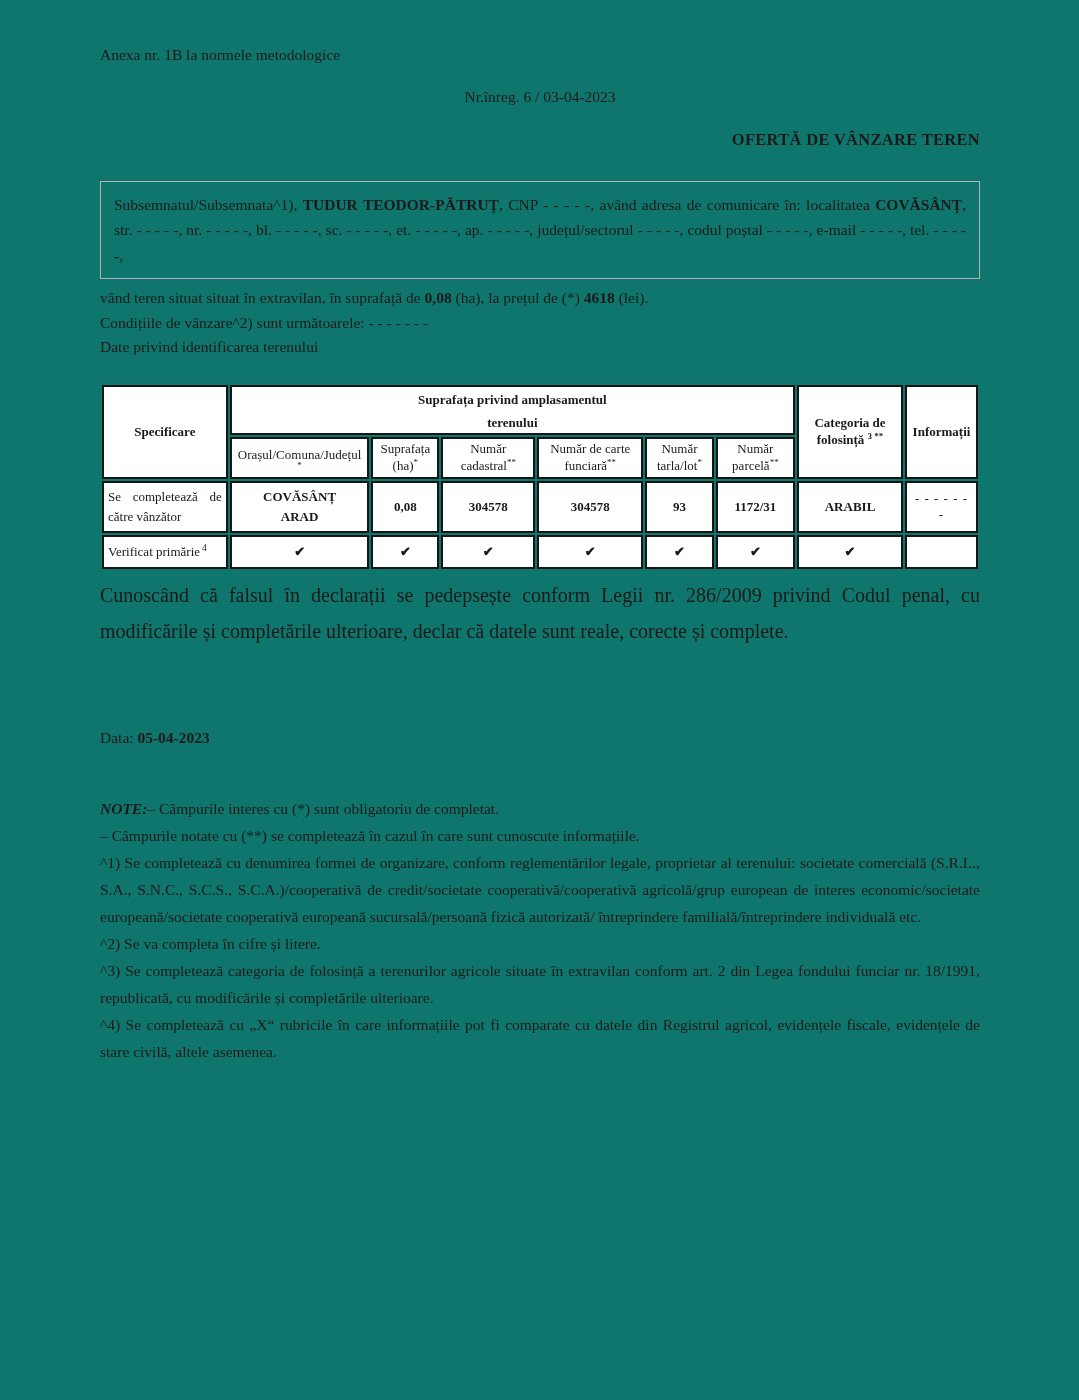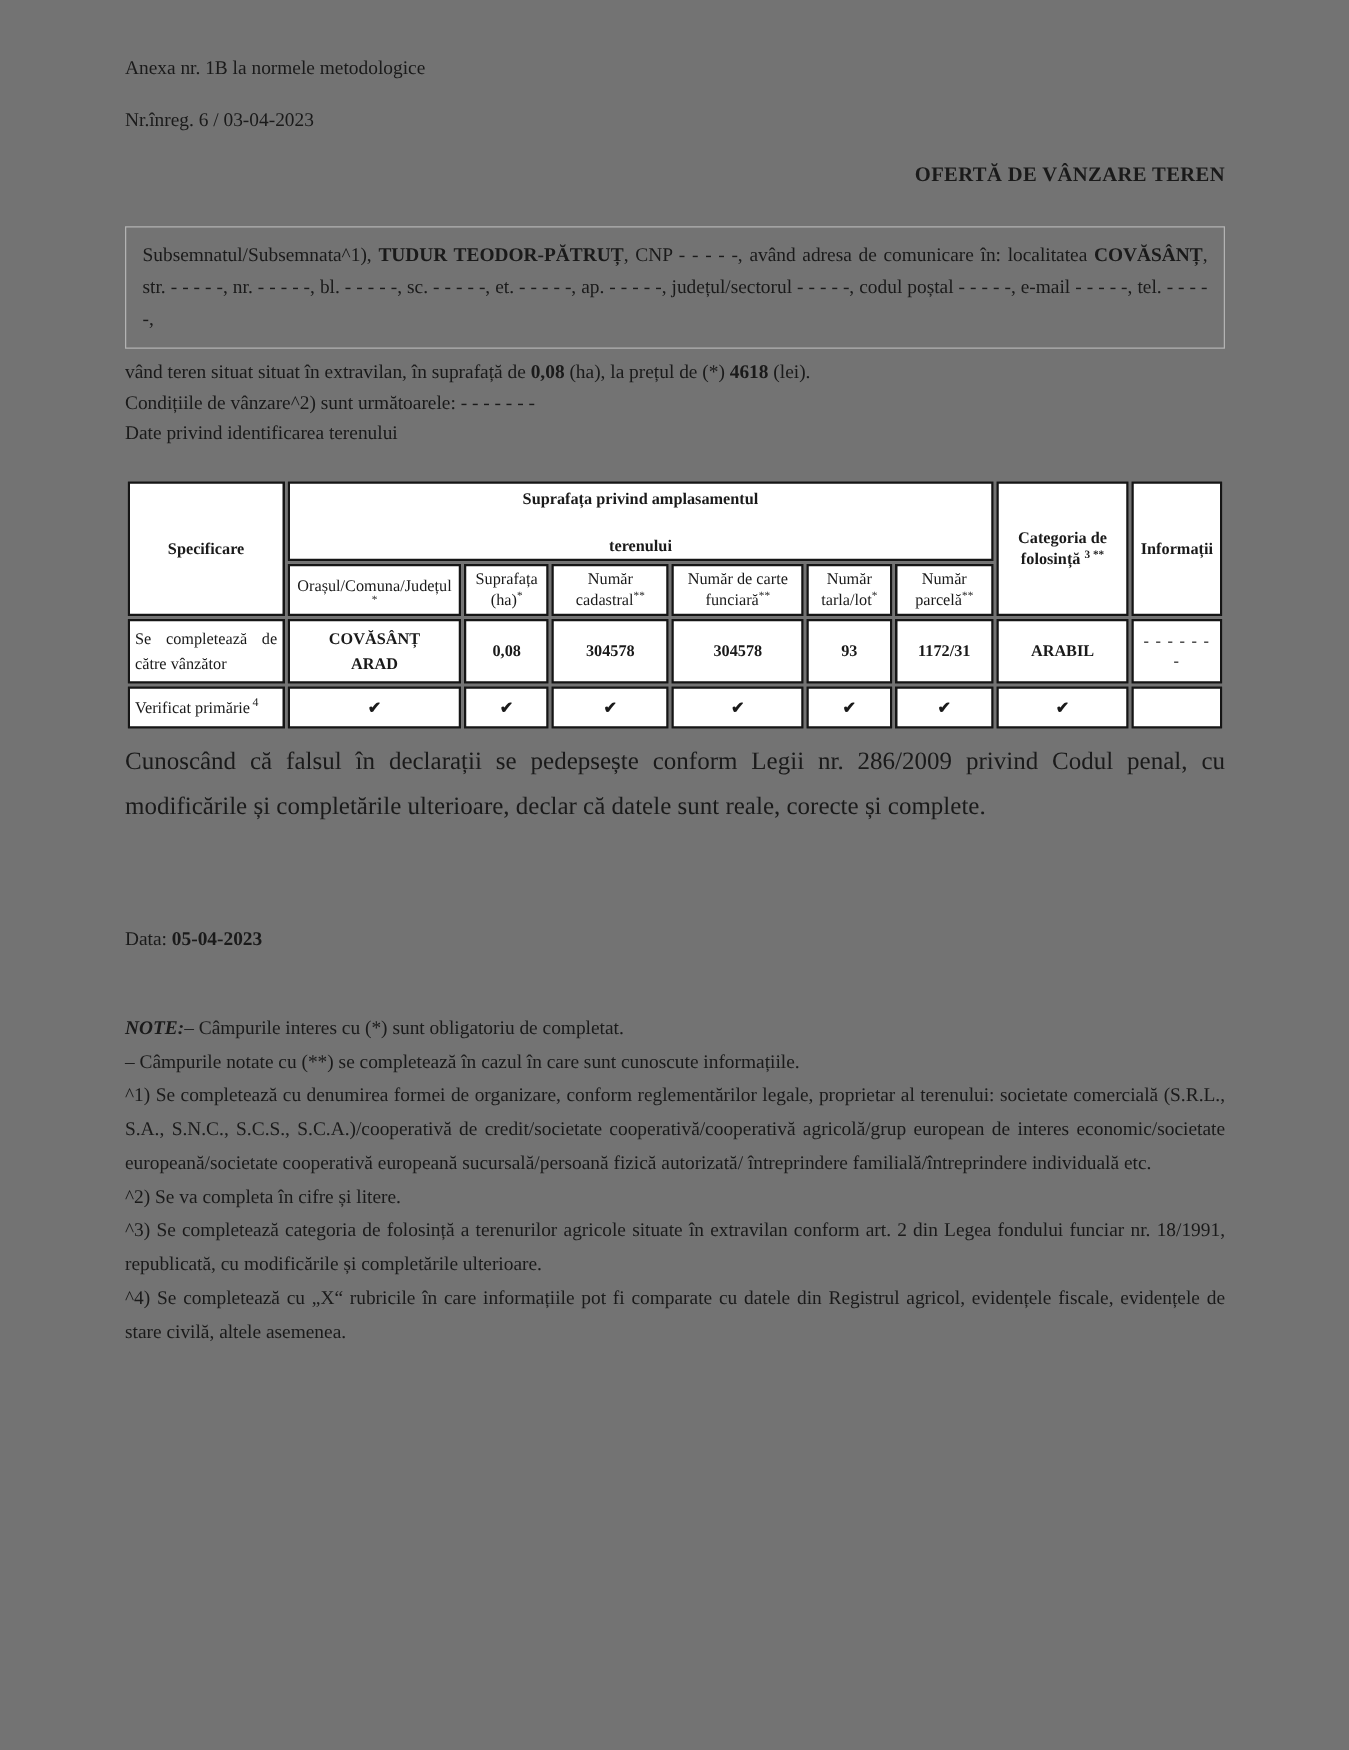--- a/index.html
+++ b/index.html
@@ -13,28 +13,28 @@
     position: relative;
     font-family: "Liberation Serif", "DejaVu Serif", serif;
     color: #1a1a1a;
     overflow: hidden;
   }
   .page {
     position: absolute;
     inset: 0;
     padding: 46px 99px 16px 100px;
     box-sizing: border-box;
-    background: #737373;
+    background: #0f766e;
   }
   .annex {
     font-size: 15.5px;
   }
   .regnum {
     margin-top: 24px;
-    text-align: left;
+    text-align: center;
     font-size: 15.5px;
   }
   .title {
     margin: 24px 0 0 0;
     text-align: right;
     font-size: 16.5px;
     font-weight: bold;
     letter-spacing: 0.3px;
   }
   .intro-box {
@@ -73,21 +73,21 @@
   .c-loc    { width: 140px; }
   .c-area   { width: 68px; }
   .c-cad    { width: 95px; }
   .c-book   { width: 107px; }
   .c-tarla  { width: 69px; }
   .c-parcel { width: 80px; }
   .c-cat    { width: 107px; }
   .c-obs    { width: 73px; }
   .group-head { height: 50px; vertical-align: middle; }
   .group-head .gh1 { margin-top: 2px; }
-  .group-head .gh2 { margin-top: 22px; }
+  .group-head .gh2 { margin-top: 7px; }
   .subhead th { height: 40px; font-weight: normal; line-height: 1.25; padding: 2px 2px; }
   .subhead th sup { font-size: 9px; }
   .block-sup { display: block; line-height: 0.6; }
   .cat-head { font-weight: bold; }
   .cat-head sup { font-size: 9px; }
   .rowlabel {
     text-align: justify;
     font-size: 13.5px;
     line-height: 1.55;
     padding: 4px 6px;

